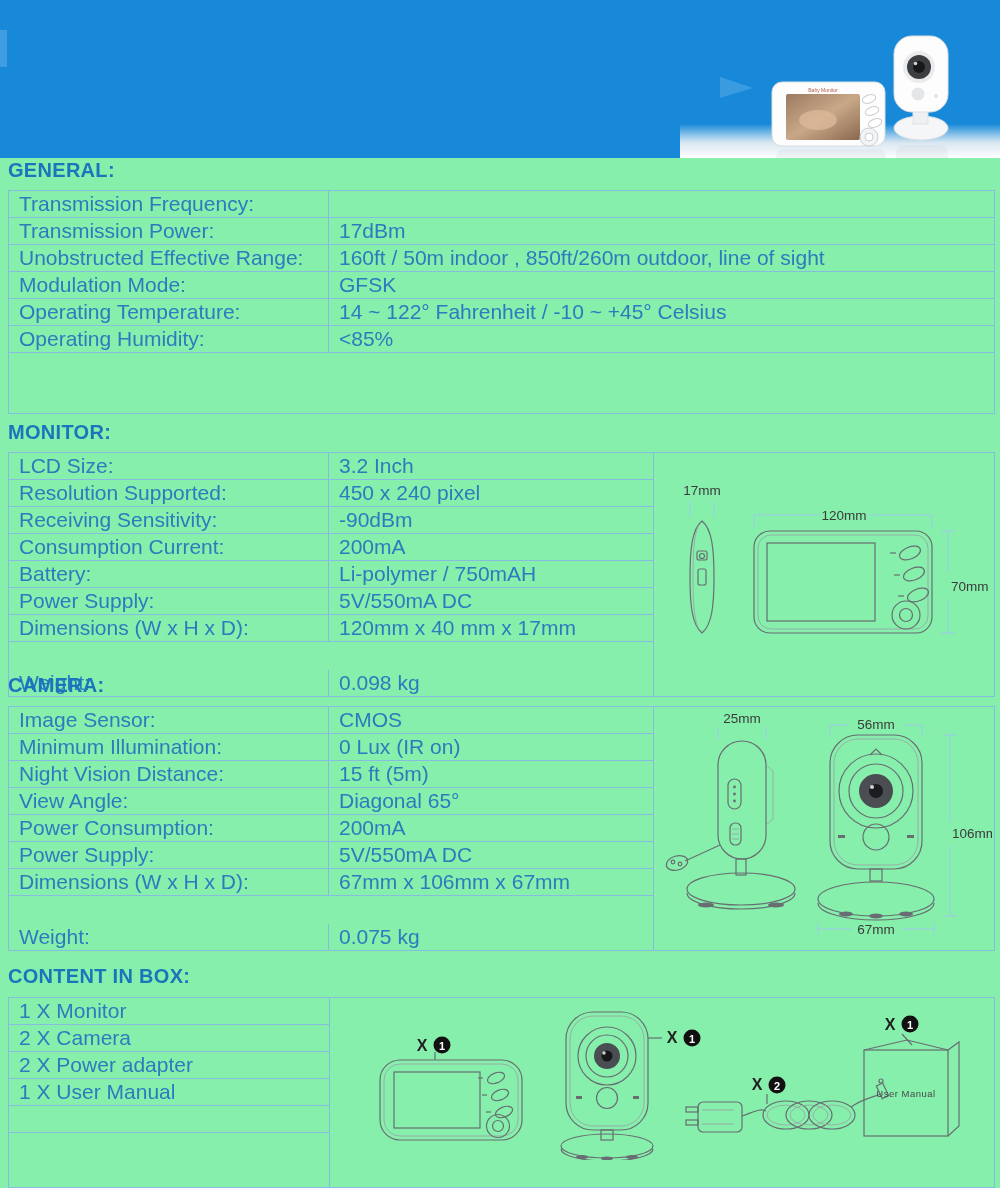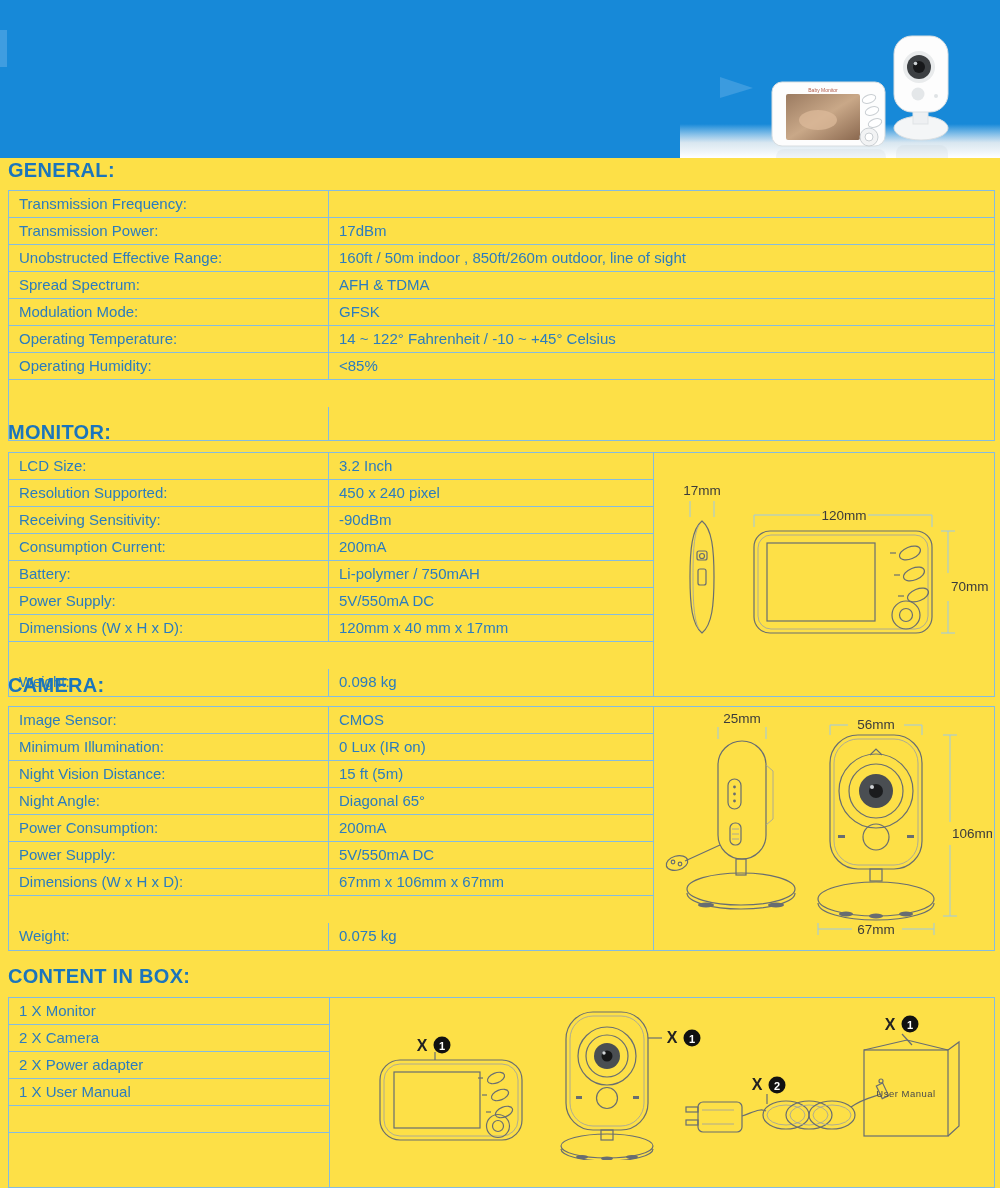--- a/index.html
+++ b/index.html
@@ -1,26 +1,26 @@
 <!DOCTYPE html>
 <html><head>
 <meta charset="utf-8">
 <style>
   html,body{margin:0;padding:0;background:#fff;}
-  .page{position:relative;width:1000px;height:1188px;background:#fde047;overflow:hidden;
+  .page{position:relative;width:1000px;height:1188px;background:#86efac;overflow:hidden;
         font-family:"Liberation Sans",sans-serif;}
   .banner{position:absolute;left:0;top:0;width:1000px;height:158px;}
   .banner svg{display:block;}
   h2.sec{position:absolute;left:8px;margin:0;font-size:20px;font-weight:bold;
          color:#1B75BC;letter-spacing:.3px;}
   .tbl{position:absolute;left:8px;width:987px;border:1px solid #85BCE0;box-sizing:border-box;
        display:flex;align-items:stretch;}
   .rows{display:flex;flex-direction:column;}
   .row{display:flex;height:27px;line-height:26px;border-bottom:1px solid #85BCE0;
-       box-sizing:border-box;font-size:15px;color:#2B7CBE;}
+       box-sizing:border-box;font-size:21px;color:#2B7CBE;align-items:flex-end;}
   .rows .row:last-child{border-bottom:none;margin-top:27px;}
   .lbl{width:320px;border-right:1px solid #85BCE0;padding-left:10px;box-sizing:border-box;
        white-space:nowrap;overflow:hidden;}
   .val{flex:1;padding-left:10px;white-space:nowrap;overflow:hidden;}
   .item{padding-left:10px;white-space:nowrap;}
   .diag{border-left:1px solid #85BCE0;position:relative;overflow:hidden;}
   .diag svg{display:block;}
   .art{stroke:#686d71;stroke-width:1.2;fill:none;}
   .art2{stroke:#9aa0a4;stroke-width:.8;fill:none;}
   .dimline{stroke:#9cc9e8;stroke-width:1;fill:none;}
@@ -89,24 +89,20 @@
         </div>
       <div class="row">
           <div class="lbl">Transmission Power:</div>
           <div class="val">17dBm</div>
         </div>
       <div class="row">
           <div class="lbl">Unobstructed Effective Range:</div>
           <div class="val">160ft / 50m indoor , 850ft/260m outdoor, line of sight</div>
         </div>
       <div class="row">
-          <div class="lbl">Spread Spectrum:</div>
-          <div class="val">AFH &amp; TDMA</div>
-        </div>
-      <div class="row">
           <div class="lbl">Modulation Mode:</div>
           <div class="val">GFSK</div>
         </div>
       <div class="row">
           <div class="lbl">Operating Temperature:</div>
           <div class="val">14 ~ 122° Fahrenheit / -10 ~ +45° Celsius</div>
         </div>
       <div class="row">
           <div class="lbl">Operating Humidity:</div>
           <div class="val">&lt;85%</div>
@@ -204,21 +200,21 @@
         </div>
       <div class="row">
           <div class="lbl">Minimum Illumination:</div>
           <div class="val">0 Lux (IR on)</div>
         </div>
       <div class="row">
           <div class="lbl">Night Vision Distance:</div>
           <div class="val">15 ft (5m)</div>
         </div>
       <div class="row">
-          <div class="lbl">Night Angle:</div>
+          <div class="lbl">View Angle:</div>
           <div class="val">Diagonal 65°</div>
         </div>
       <div class="row">
           <div class="lbl">Power Consumption:</div>
           <div class="val">200mA</div>
         </div>
       <div class="row">
           <div class="lbl">Power Supply:</div>
           <div class="val">5V/550mA DC</div>
         </div>

